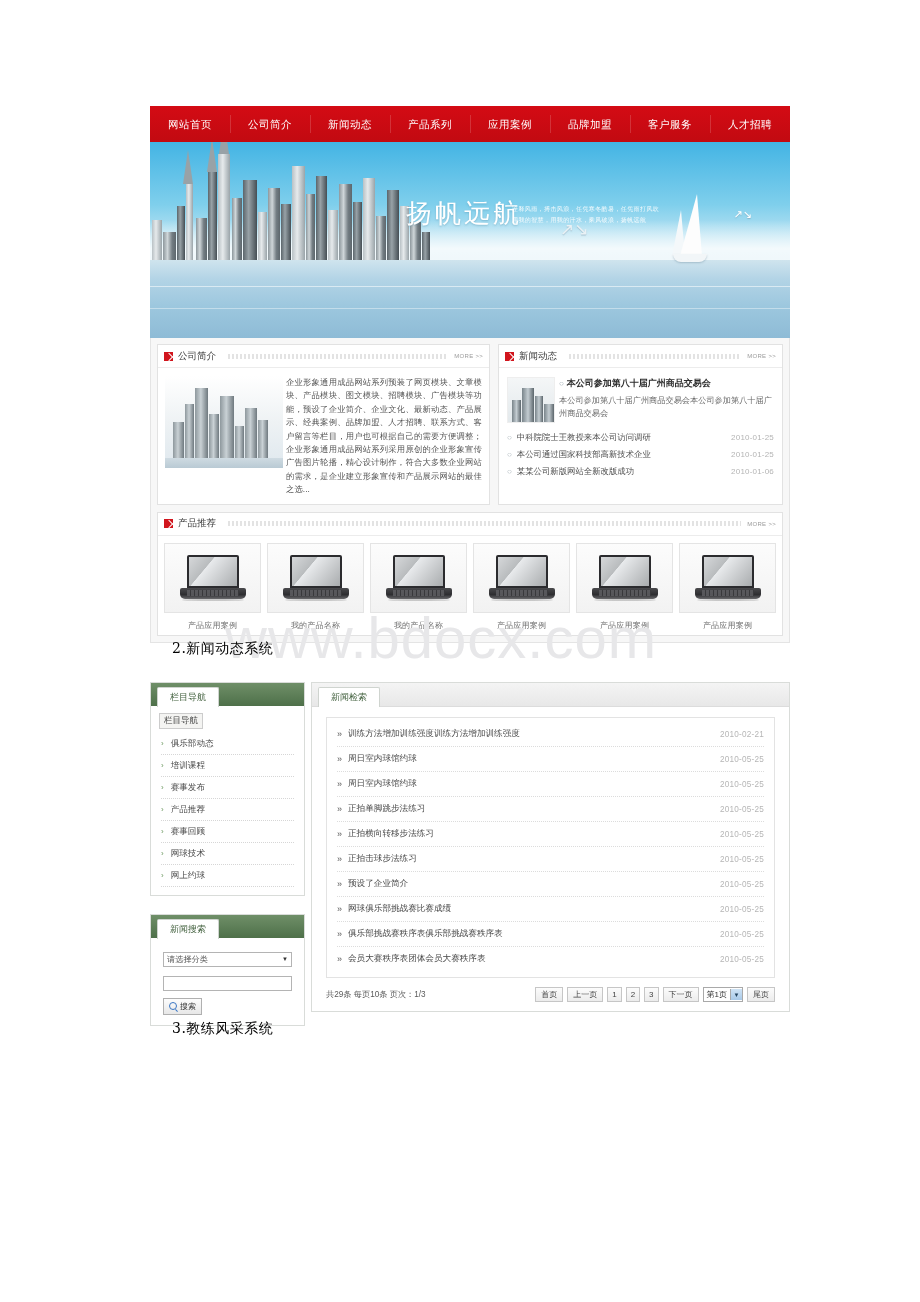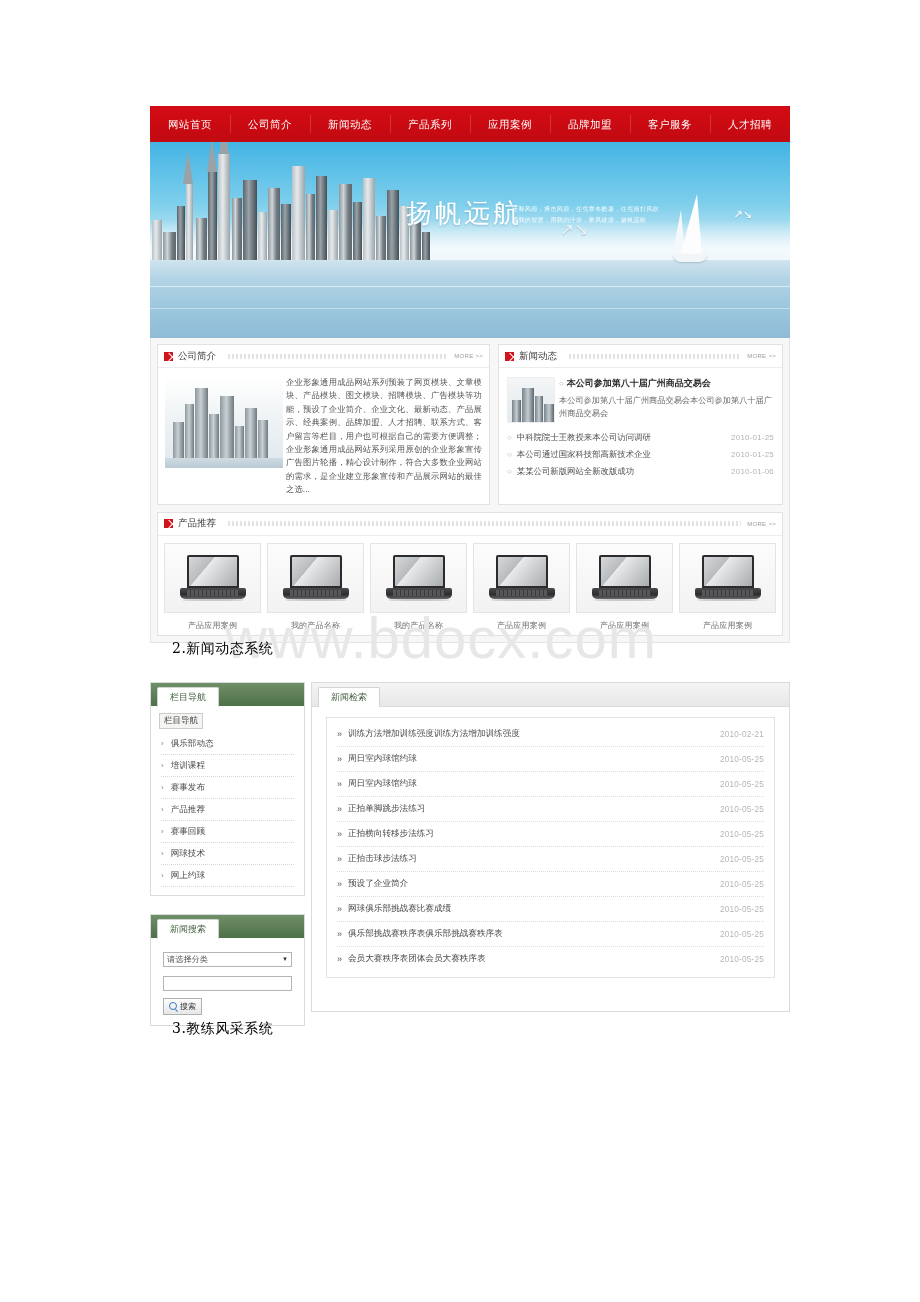--- a/index.html
+++ b/index.html
@@ -963,18 +963,34 @@
             </div>
             <div class="list-li" style="border-bottom:none;">
               <span class="chev">»</span>
               <span class="t">会员大赛秩序表团体会员大赛秩序表</span>
               <span class="d">2010-05-25</span>
             </div>
 
           </div>
         </div>
 
+        <div class="pager">
+          <span class="sum">共29条 每页10条 页次：1/3</span>
+          <span class="pbtns">
+            <span class="pbtn">首页</span>
+            <span class="pbtn">上一页</span>
+            <span class="pbtn num">1</span>
+            <span class="pbtn num">2</span>
+            <span class="pbtn num">3</span>
+            <span class="pbtn">下一页</span>
+            <span class="psel">
+              <span>第1页</span>
+              <span class="pcaret">▼</span>
+            </span>
+            <span class="pbtn">尾页</span>
+          </span>
+        </div>
 
       </div>
     </div>
 
   </div>
 </div>
 
 </body></html>

